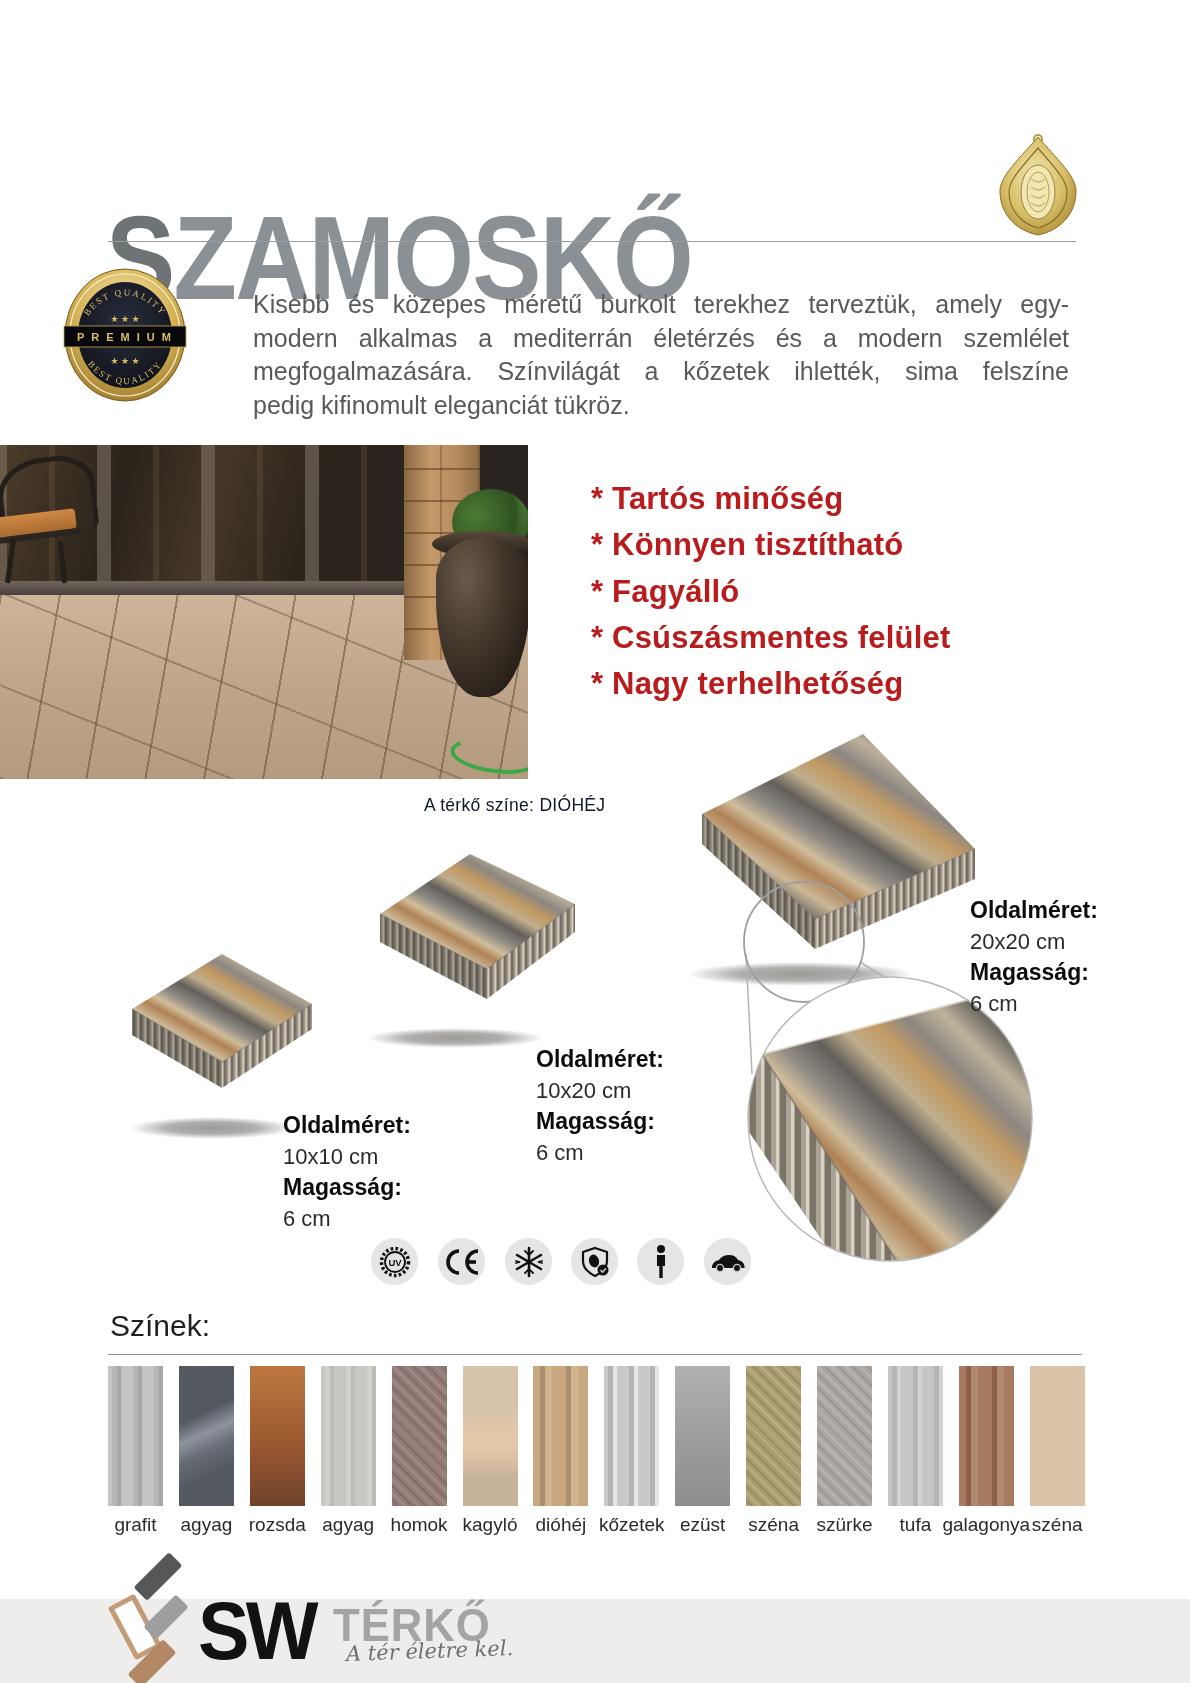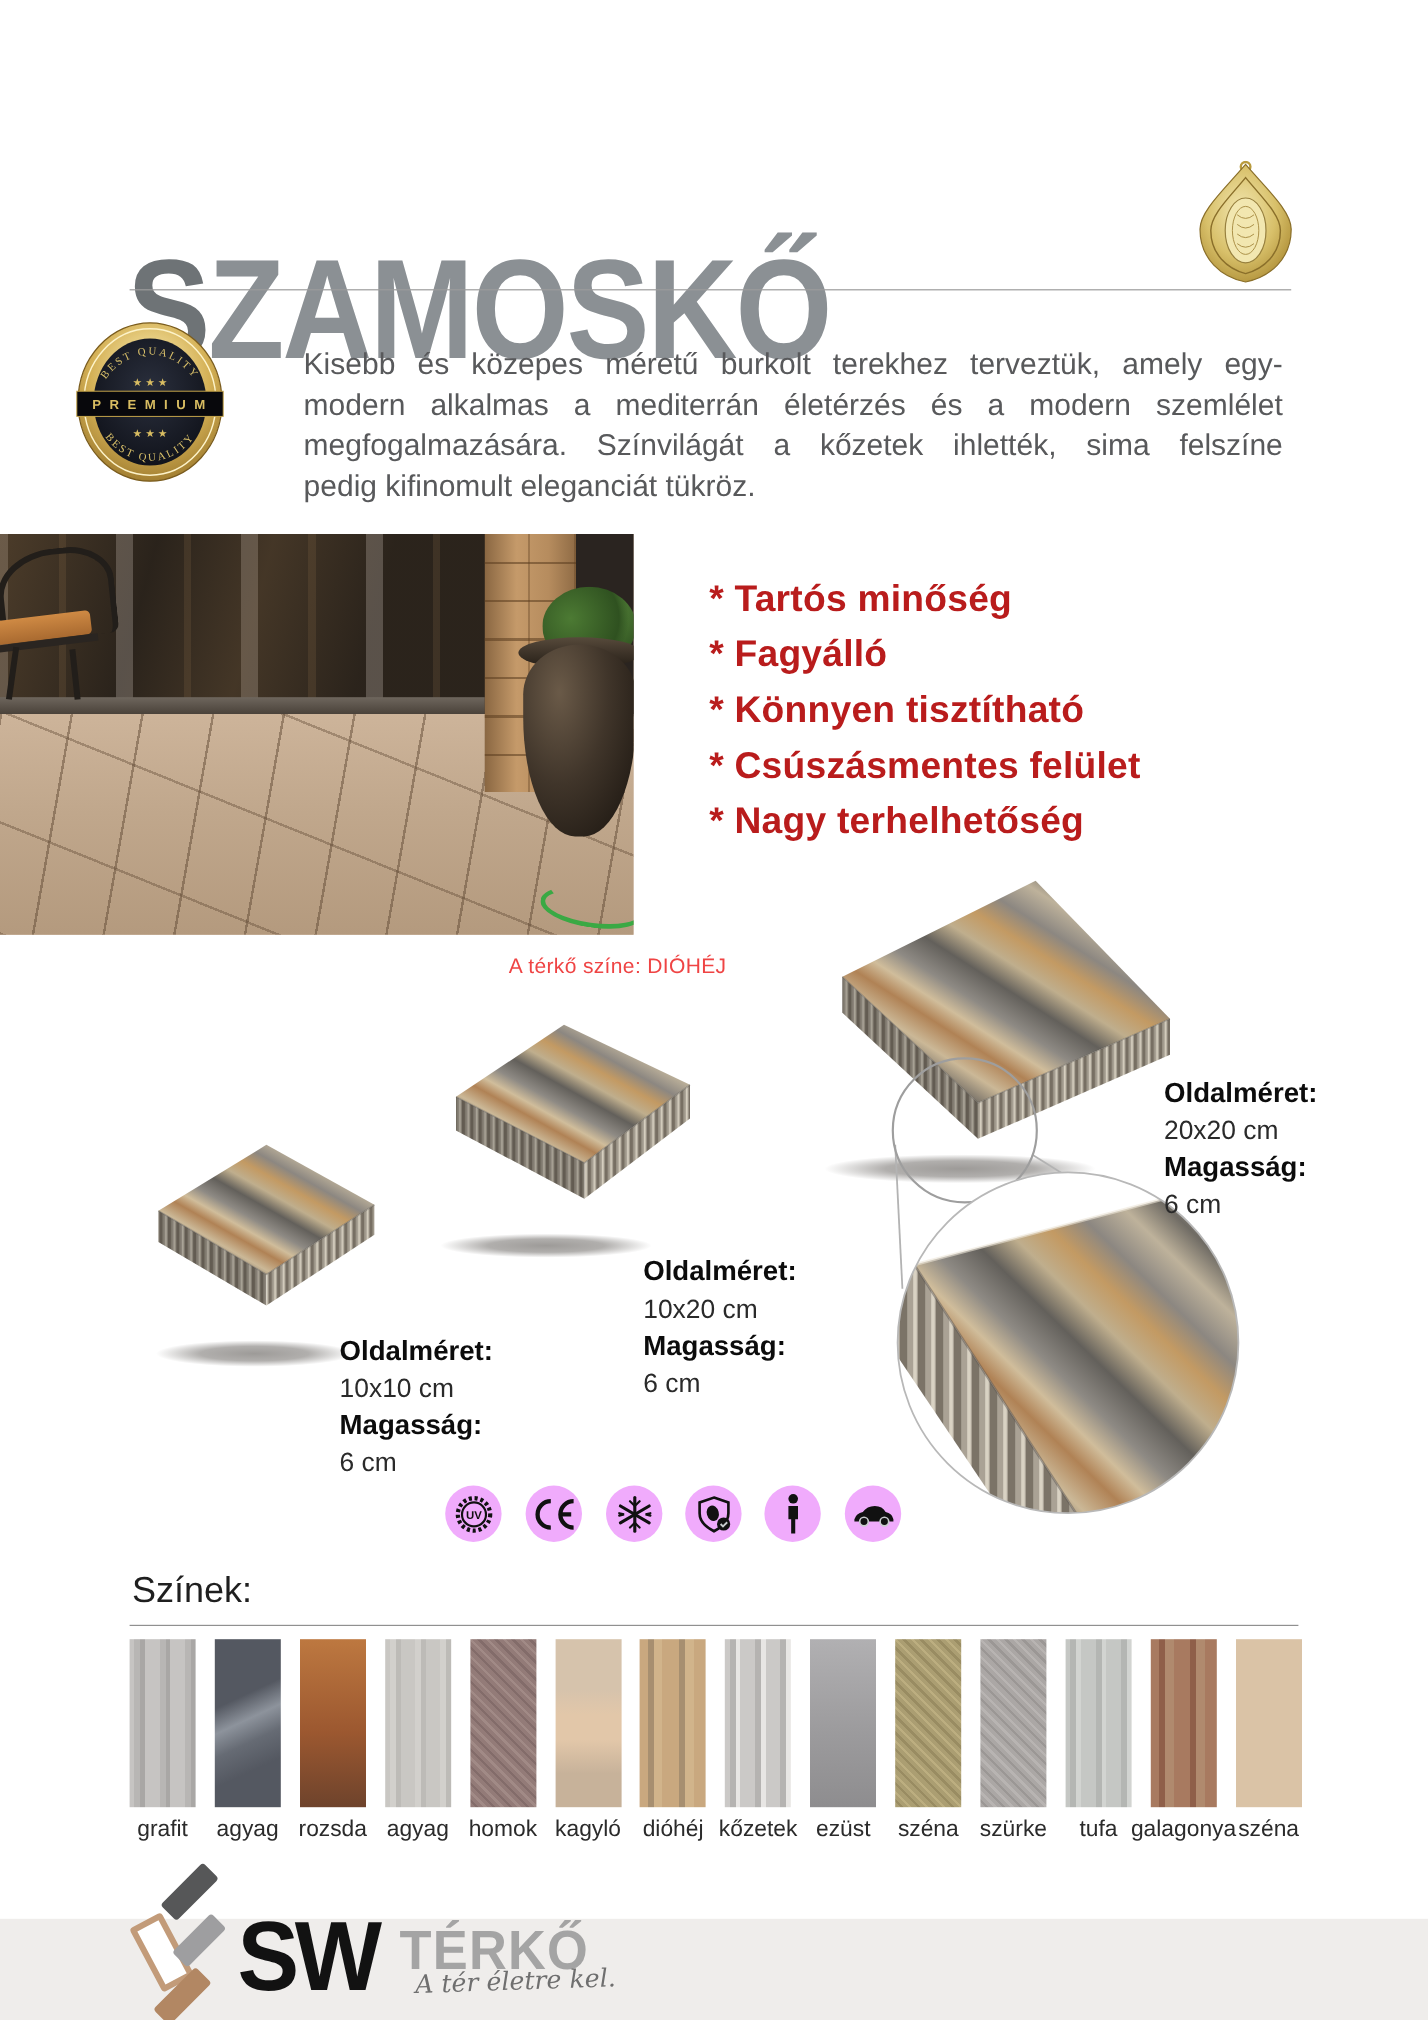--- a/index.html
+++ b/index.html
@@ -55,35 +55,35 @@
      border-top-color:transparent;transform:rotate(8deg);z-index:3;}
   .ph-bench{left:-4px;top:12px;width:104px;height:126px;z-index:3;}
   .bb-back{left:2px;top:0;width:88px;height:70px;border:5px solid #221e1a;border-bottom:none;
      border-radius:50% 40% 8px 8px;transform:rotate(-6deg);}
   .bb-cushion{left:0;top:56px;width:80px;height:20px;background:linear-gradient(#cf8a44,#a96a30);
      border-radius:4px;transform:rotate(-7deg);}
   .bb-frame{left:0;top:76px;width:86px;height:6px;background:#2a2521;transform:rotate(-7deg);}
   .bb-leg1{left:12px;top:82px;width:5px;height:44px;background:#221e1a;transform:rotate(8deg);}
   .bb-leg2{left:64px;top:84px;width:5px;height:42px;background:#221e1a;transform:rotate(-6deg);}
 
-  .photo-caption{position:absolute;left:424px;top:771px;font-size:17.5px;color:#ef4444;}
+  .photo-caption{position:absolute;left:424px;top:771px;font-size:17.5px;color:#0f172a;}
   .photo-caption b{font-weight:400;letter-spacing:.3px;}
 
   
   .stones-svg{position:absolute;left:0;top:0;z-index:5;pointer-events:none;}
 
   
   .dims{position:absolute;z-index:6;font-size:22px;line-height:31px;color:#2a2a2a;}
   .dims .lbl{font-weight:700;color:#0c0c0c;font-size:23px;}
   .dims-10x10{left:283px;top:1086px;}
   .dims-10x20{left:536px;top:1020px;}
   .dims-20x20{left:970px;top:871px;}
 
   
-  .cert{position:absolute;top:1214px;width:47px;height:47px;border-radius:50%;background:#f0abfc;
+  .cert{position:absolute;top:1214px;width:47px;height:47px;border-radius:50%;background:#e5e5e5;
         display:flex;align-items:center;justify-content:center;z-index:6;}
 
   
   .colors-heading{position:absolute;left:110px;top:1285px;font-size:30px;color:#1f1f1f;}
   .colors-rule{position:absolute;left:108px;top:1330px;width:974px;height:1px;background:#909090;}
   .swatch-item{position:absolute;top:1342px;width:55px;}
   .swatch-chip{position:absolute;left:0;top:0;width:55px;height:140px;}
   .swatch-label{position:absolute;left:50%;top:148px;transform:translateX(-50%);
         font-size:19px;color:#2b2b2b;white-space:nowrap;}
 
@@ -178,22 +178,22 @@
       <div class="bb-cushion abs"></div>
       <div class="bb-frame abs"></div>
       <div class="bb-leg1 abs"></div>
       <div class="bb-leg2 abs"></div>
     </div>
   </div>
   <div class="photo-caption"><b>A térkő színe: DIÓHÉJ</b></div>
 
   <div class="features">
     <div>* Tartós minőség</div>
+    <div>* Könnyen tisztítható</div>
     <div>* Fagyálló</div>
-    <div>* Könnyen tisztítható</div>
     <div>* Csúszásmentes felület</div>
     <div>* Nagy terhelhetőség</div>
   </div>
 
   <svg class="stones-svg" width="1190" height="1683" viewBox="0 0 1190 1683">
     <defs>
       <linearGradient id="stoneg" x1="0" y1="0.85" x2="0.8" y2="0">
         <stop offset="0" stop-color="#96918a"></stop>
           <stop offset=".08" stop-color="#b3a894"></stop>
         <stop offset=".14" stop-color="#716c65"></stop>

